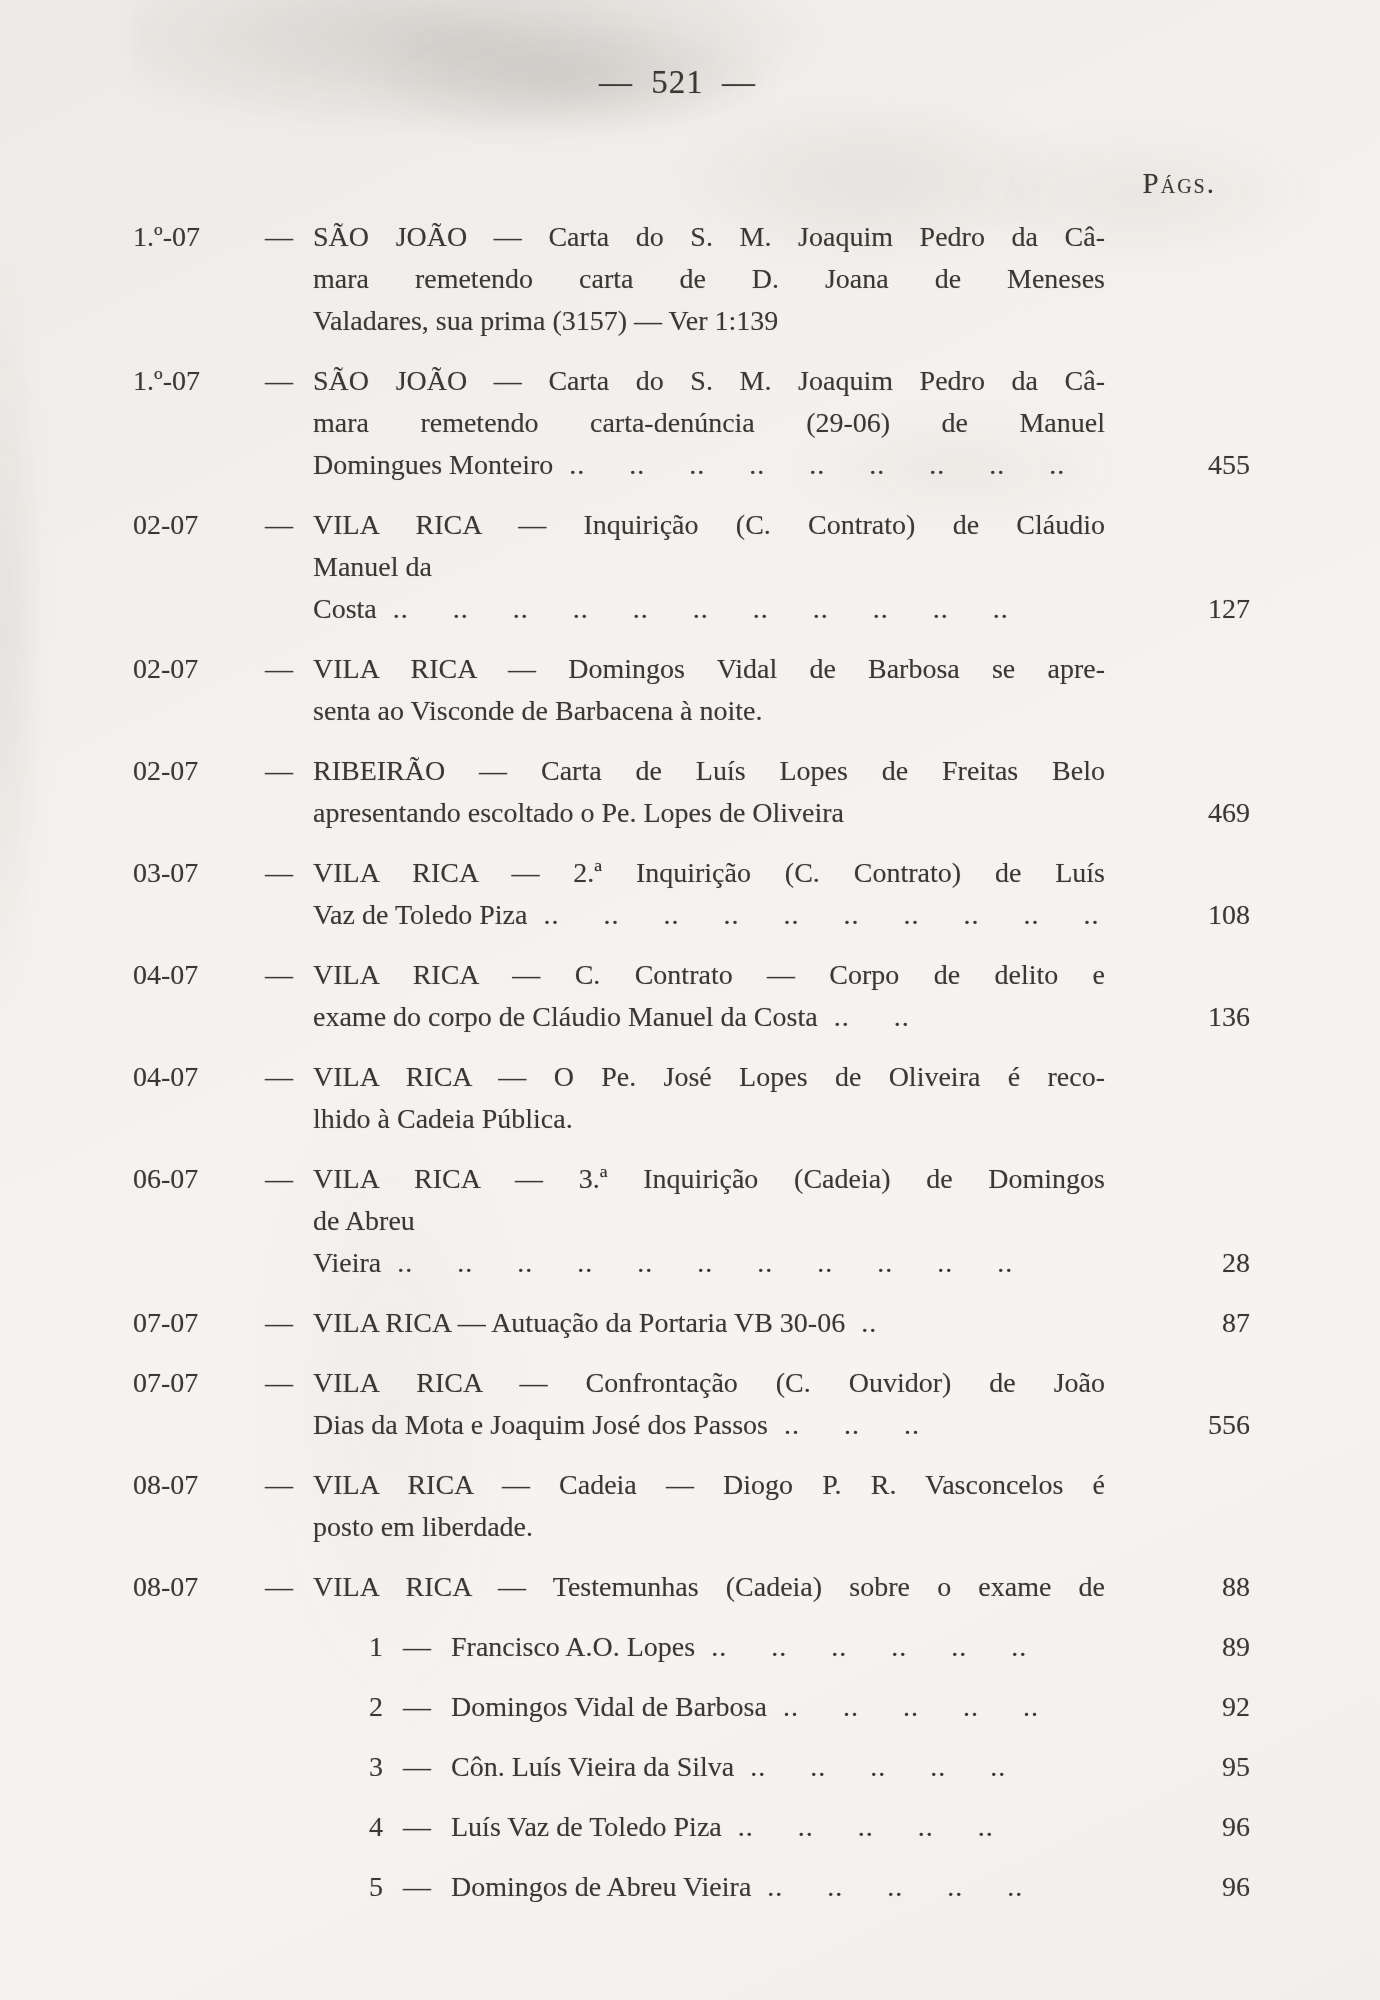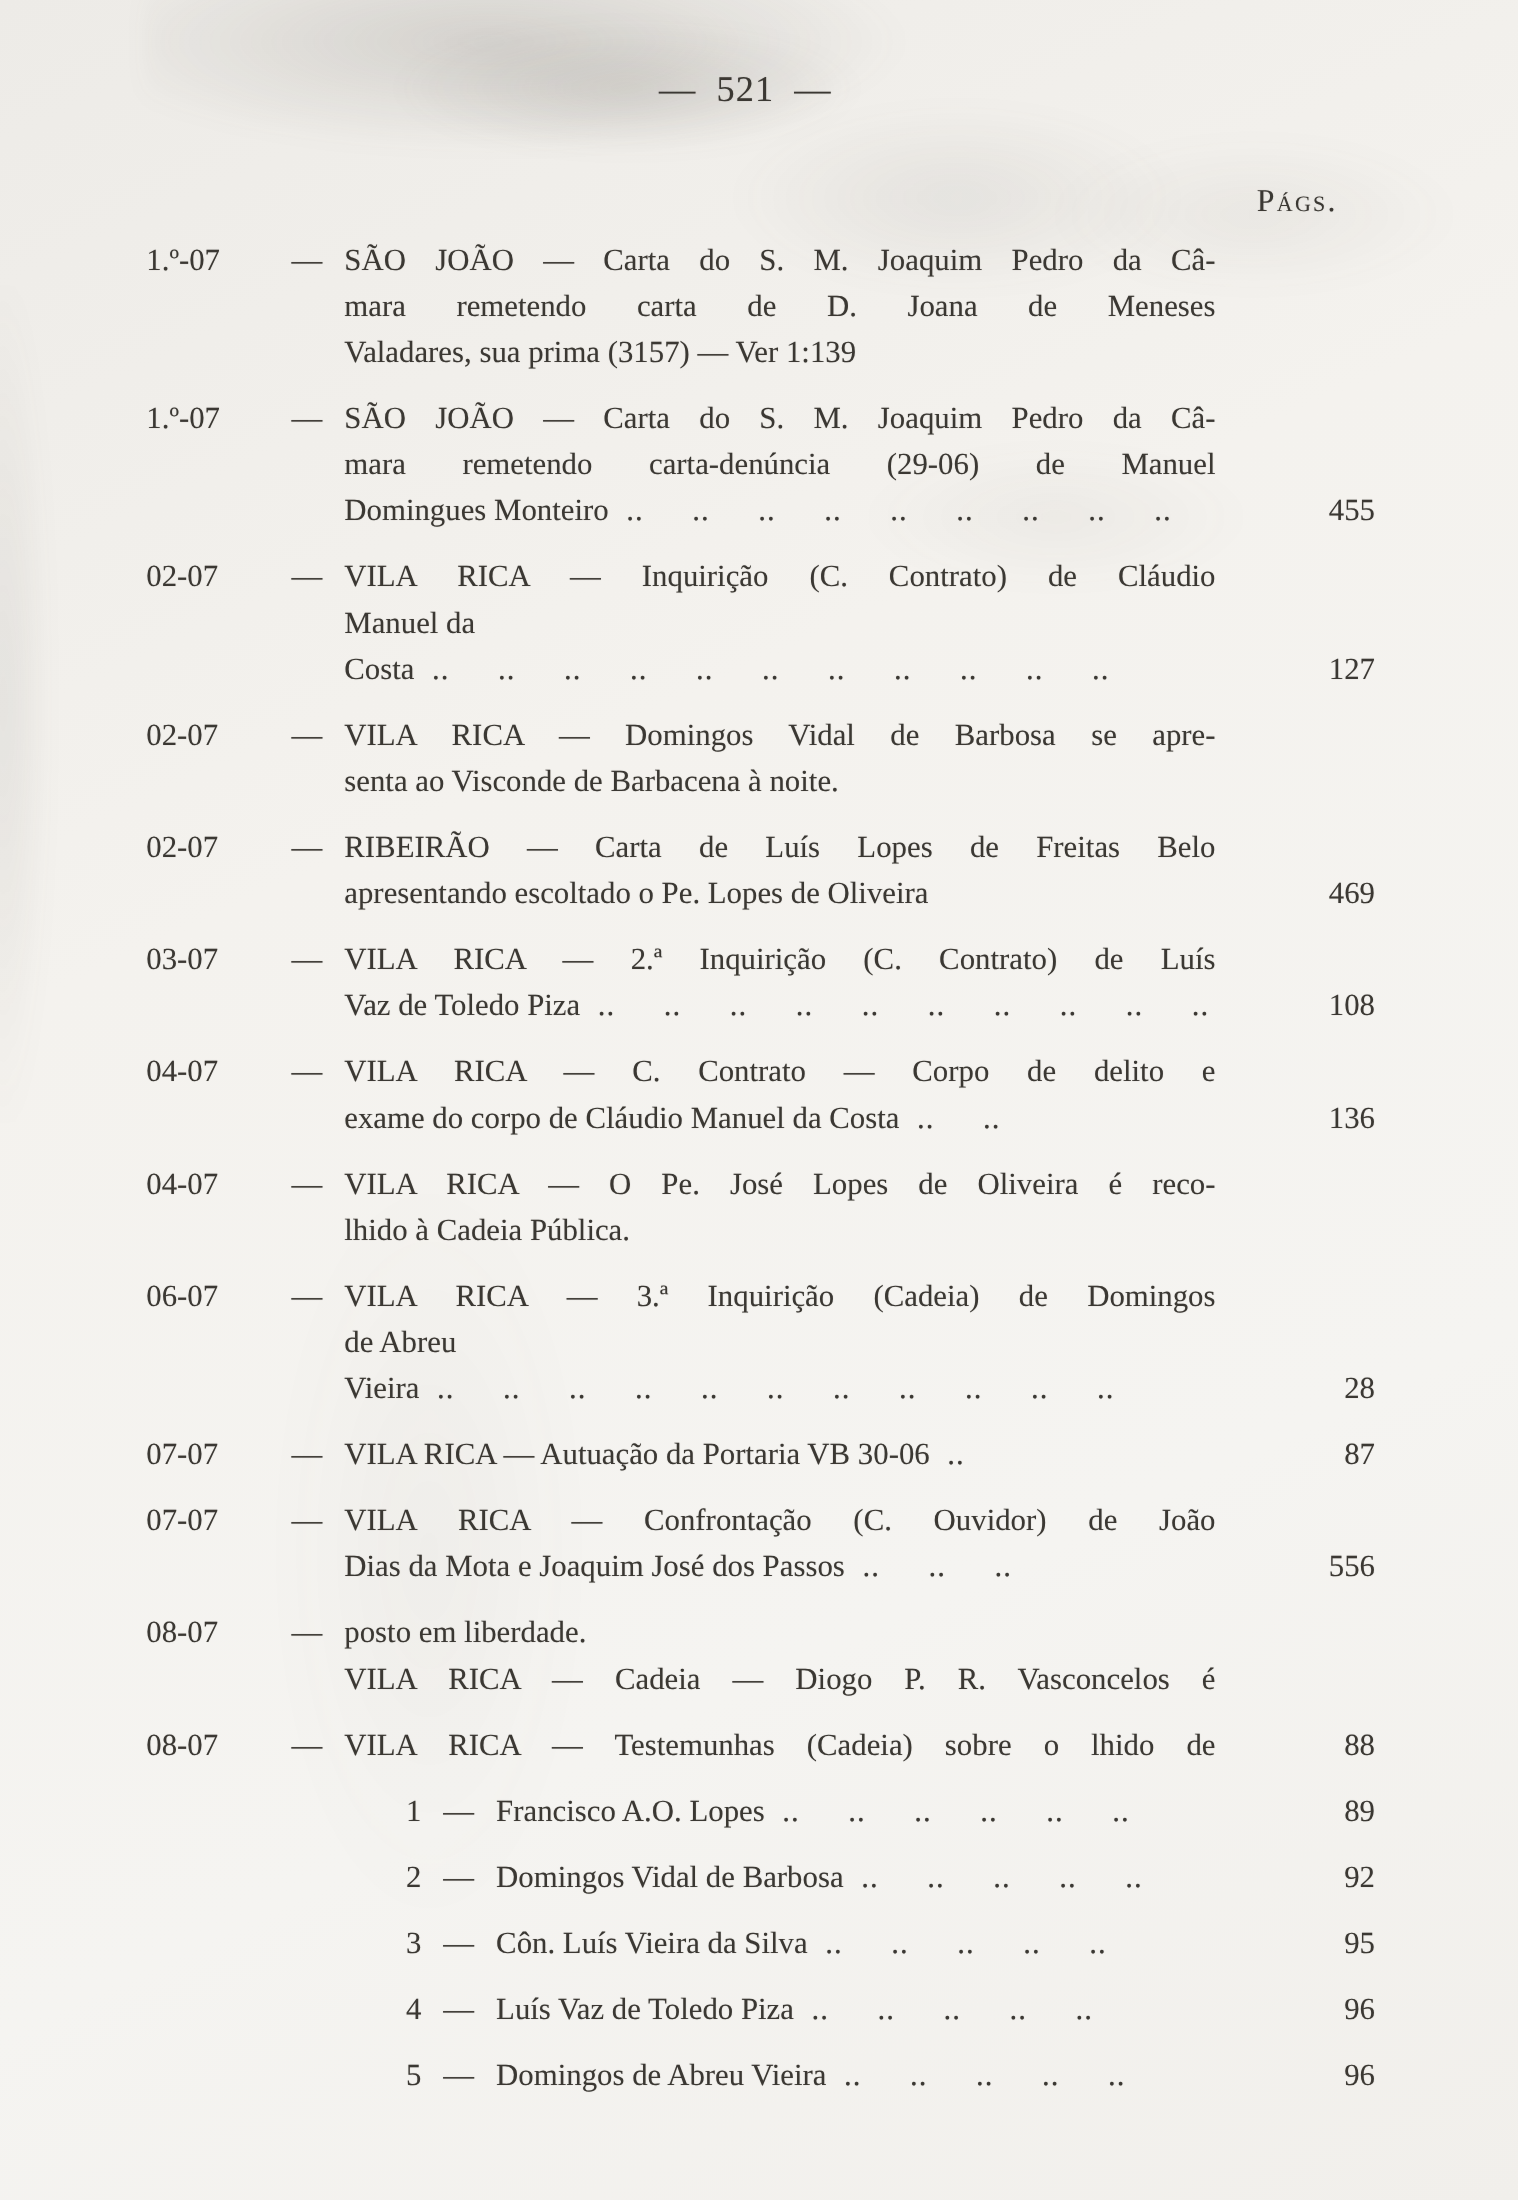--- a/index.html
+++ b/index.html
@@ -231,30 +231,30 @@
           <div class="body">
             <div class="line jfy">VILA RICA — Confrontação (C. Ouvidor) de João</div>
             <div class="line">Dias da Mota e Joaquim José dos Passos<span class="leader">.. .. ..</span></div>
           </div>
           <span class="pagenum">556</span>
         </div>
         <div class="entry">
           <span class="date">08-07</span>
           <span class="dash">—</span>
           <div class="body">
+            <div class="line jfy">VILA RICA — Cadeia — Diogo P. R. Vasconcelos é</div>
             <div class="line">posto em liberdade.</div>
-            <div class="line jfy">VILA RICA — Cadeia — Diogo P. R. Vasconcelos é</div>
           </div>
           <span class="pagenum"></span>
         </div>
         <div class="entry">
           <span class="date">08-07</span>
           <span class="dash">—</span>
           <div class="body">
-            <div class="line jfy">VILA RICA — Testemunhas (Cadeia) sobre o lhido de</div>
+            <div class="line jfy">VILA RICA — Testemunhas (Cadeia) sobre o exame de</div>
           </div>
           <span class="pagenum">88</span>
         </div>
         <div class="entry sub">
           <span class="date">1</span>
           <span class="dash">—</span>
           <div class="body">
             <div class="line">Francisco A.O. Lopes<span class="leader">.. .. .. .. .. ..</span></div>
           </div>
           <span class="pagenum">89</span>

